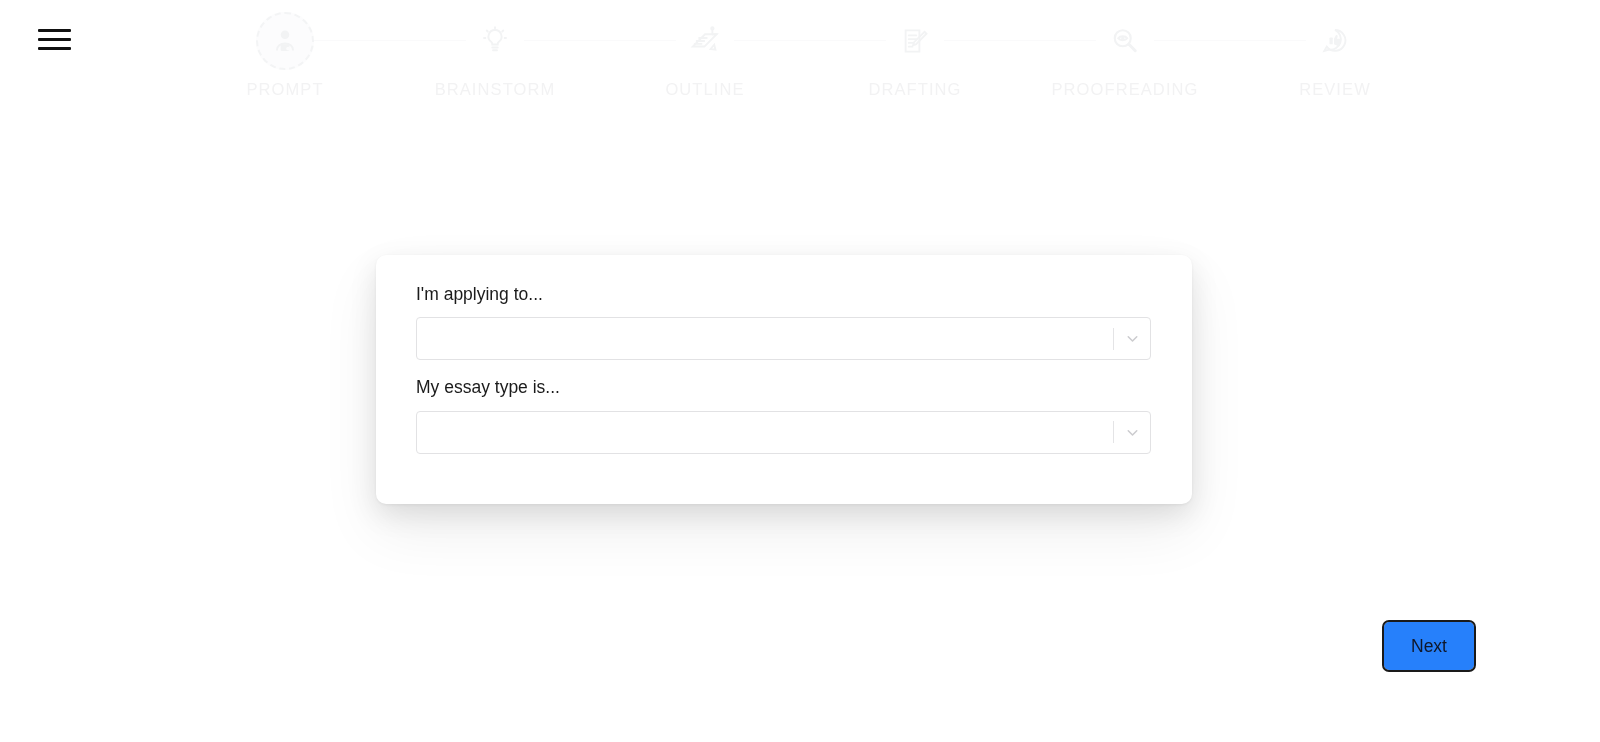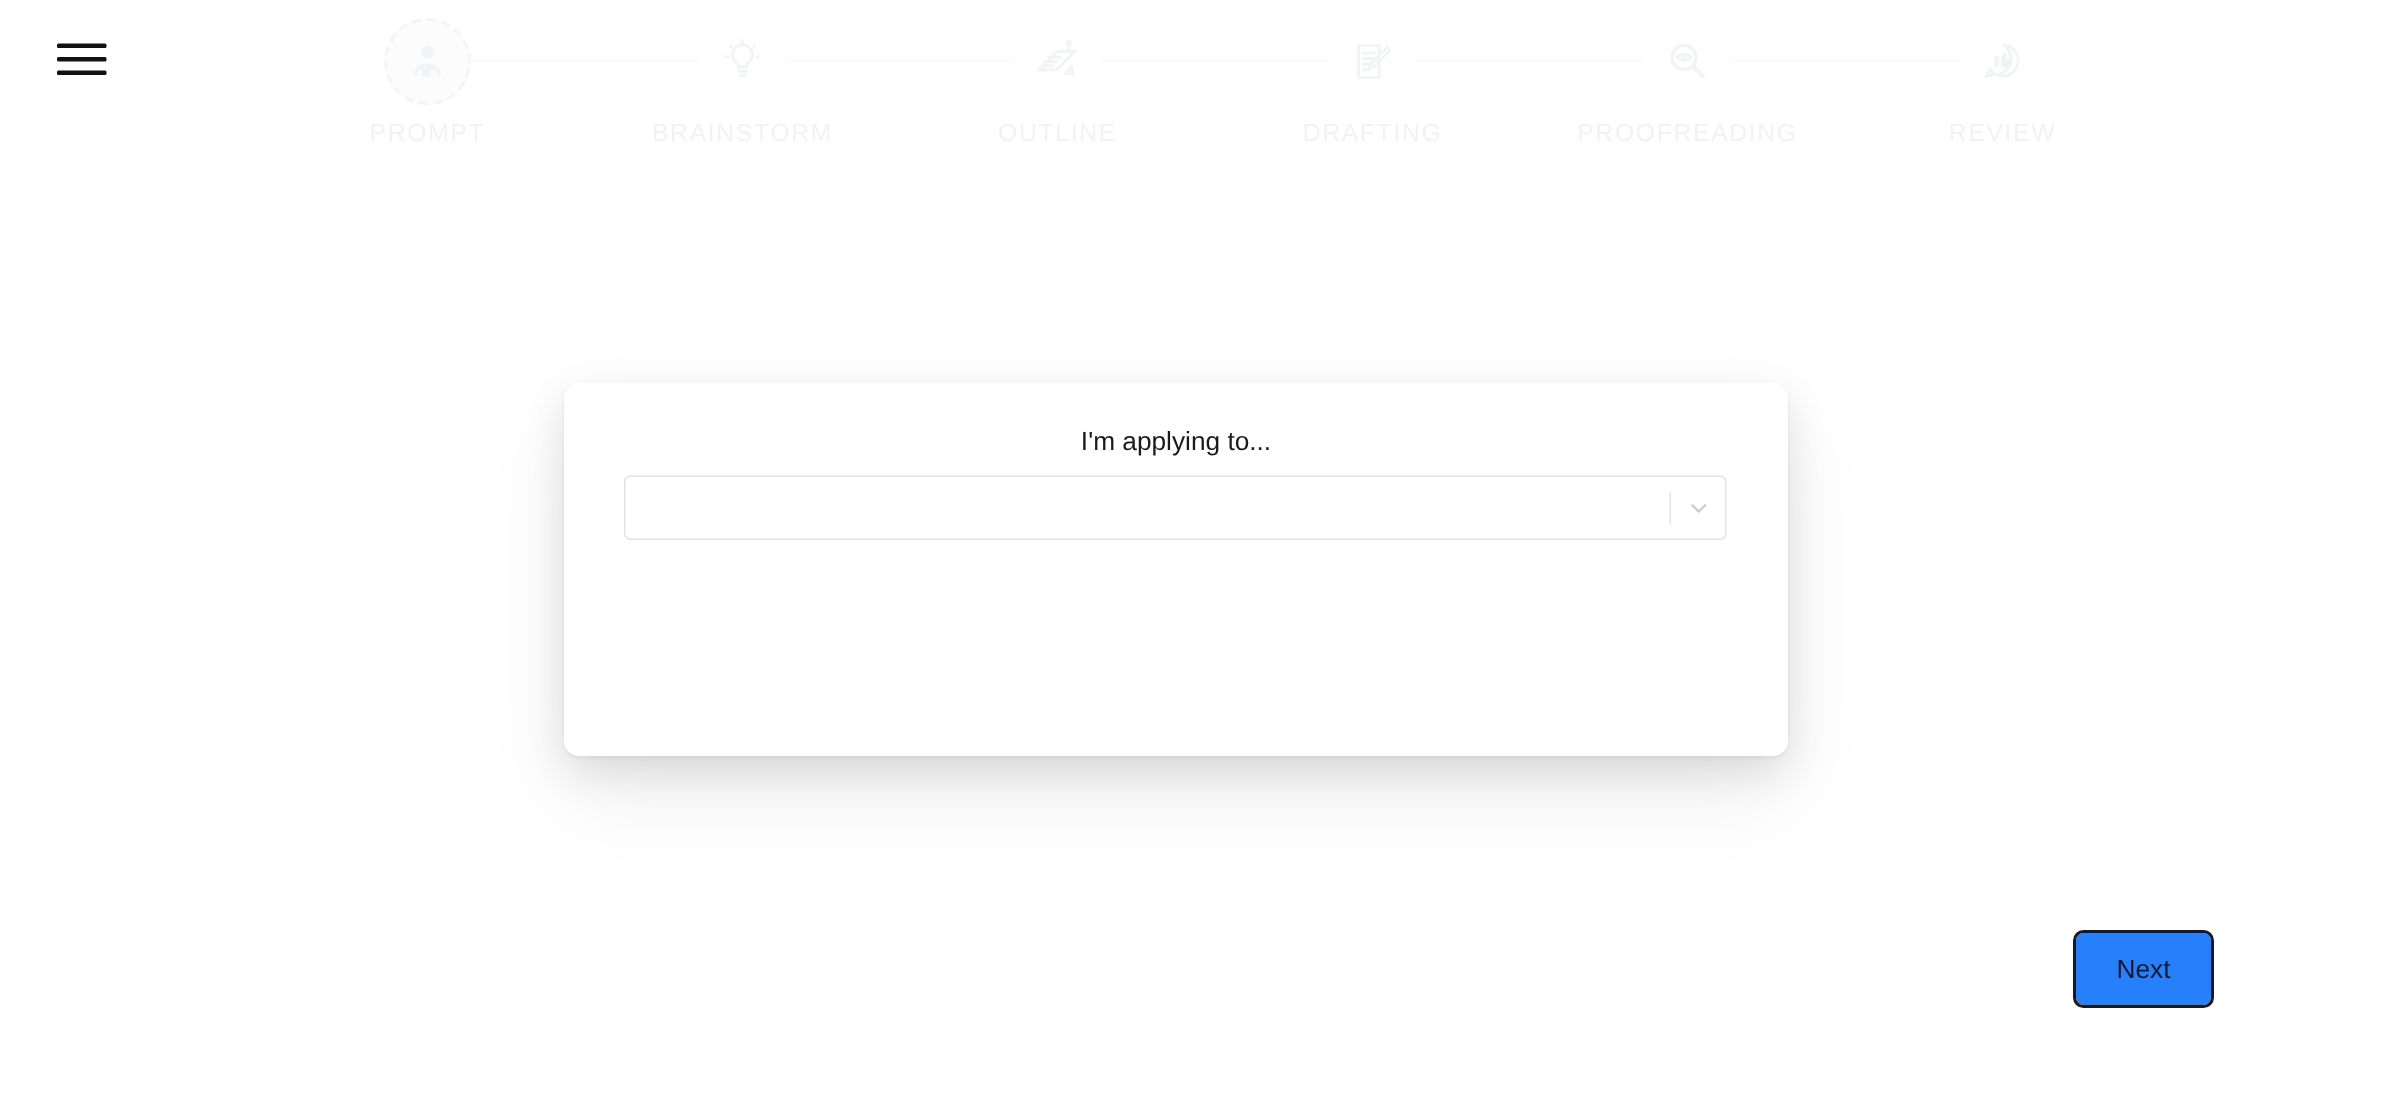--- a/index.html
+++ b/index.html
@@ -125,21 +125,20 @@
     padding: 26px 40px;
   }
 
   .field { margin-bottom: 14px; }
   .field-label {
     font-size: 17.5px;
     color: #1b1b1b;
     line-height: 1.5;
     margin-bottom: 10px;
     font-weight: 400;
-    text-align: center;
   }
 
   .select-control {
     position: relative;
     width: 735px;
     height: 43px;
     border: 1px solid #e2e2e4;
     border-radius: 4px;
     background: #ffffff;
     display: flex;
@@ -318,18 +317,30 @@
         <div class="select-value"></div>
         <div class="select-sep"></div>
         <div class="select-arrow">
           <svg width="17" height="17" viewBox="0 0 20 20" fill="none" stroke="#cccccf" stroke-width="1.8" stroke-linecap="round" stroke-linejoin="round">
             <polyline points="5,8 10,13 15,8"></polyline>
           </svg>
         </div>
       </div>
     </div>
 
+    <div class="field">
+      <div class="field-label">My essay type is...</div>
+      <div class="select-control">
+        <div class="select-value"></div>
+        <div class="select-sep"></div>
+        <div class="select-arrow">
+          <svg width="17" height="17" viewBox="0 0 20 20" fill="none" stroke="#cccccf" stroke-width="1.8" stroke-linecap="round" stroke-linejoin="round">
+            <polyline points="5,8 10,13 15,8"></polyline>
+          </svg>
+        </div>
+      </div>
+    </div>
 
   </section>
 
   <button class="next-button">Next</button>
 
 </div>
 
 </body></html>

